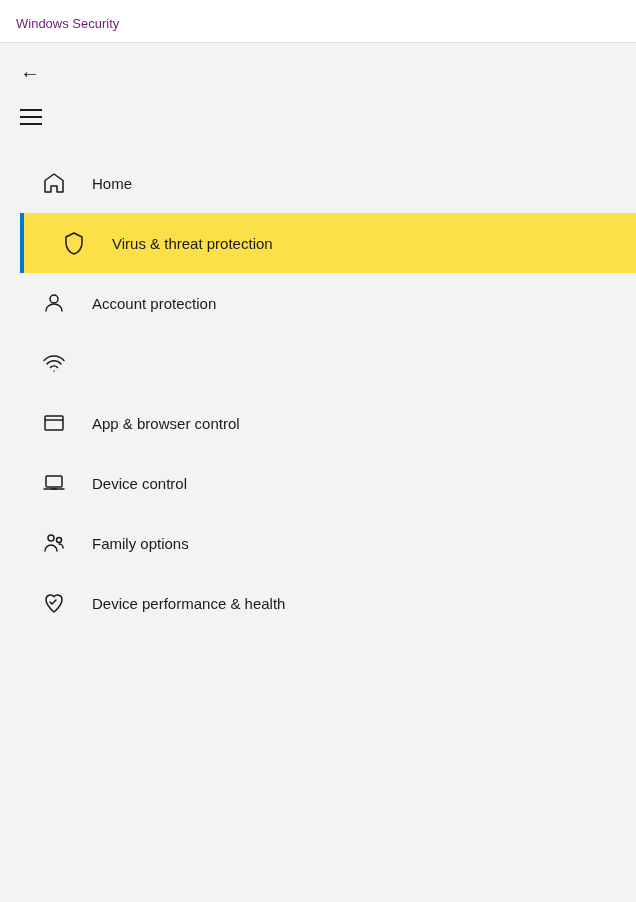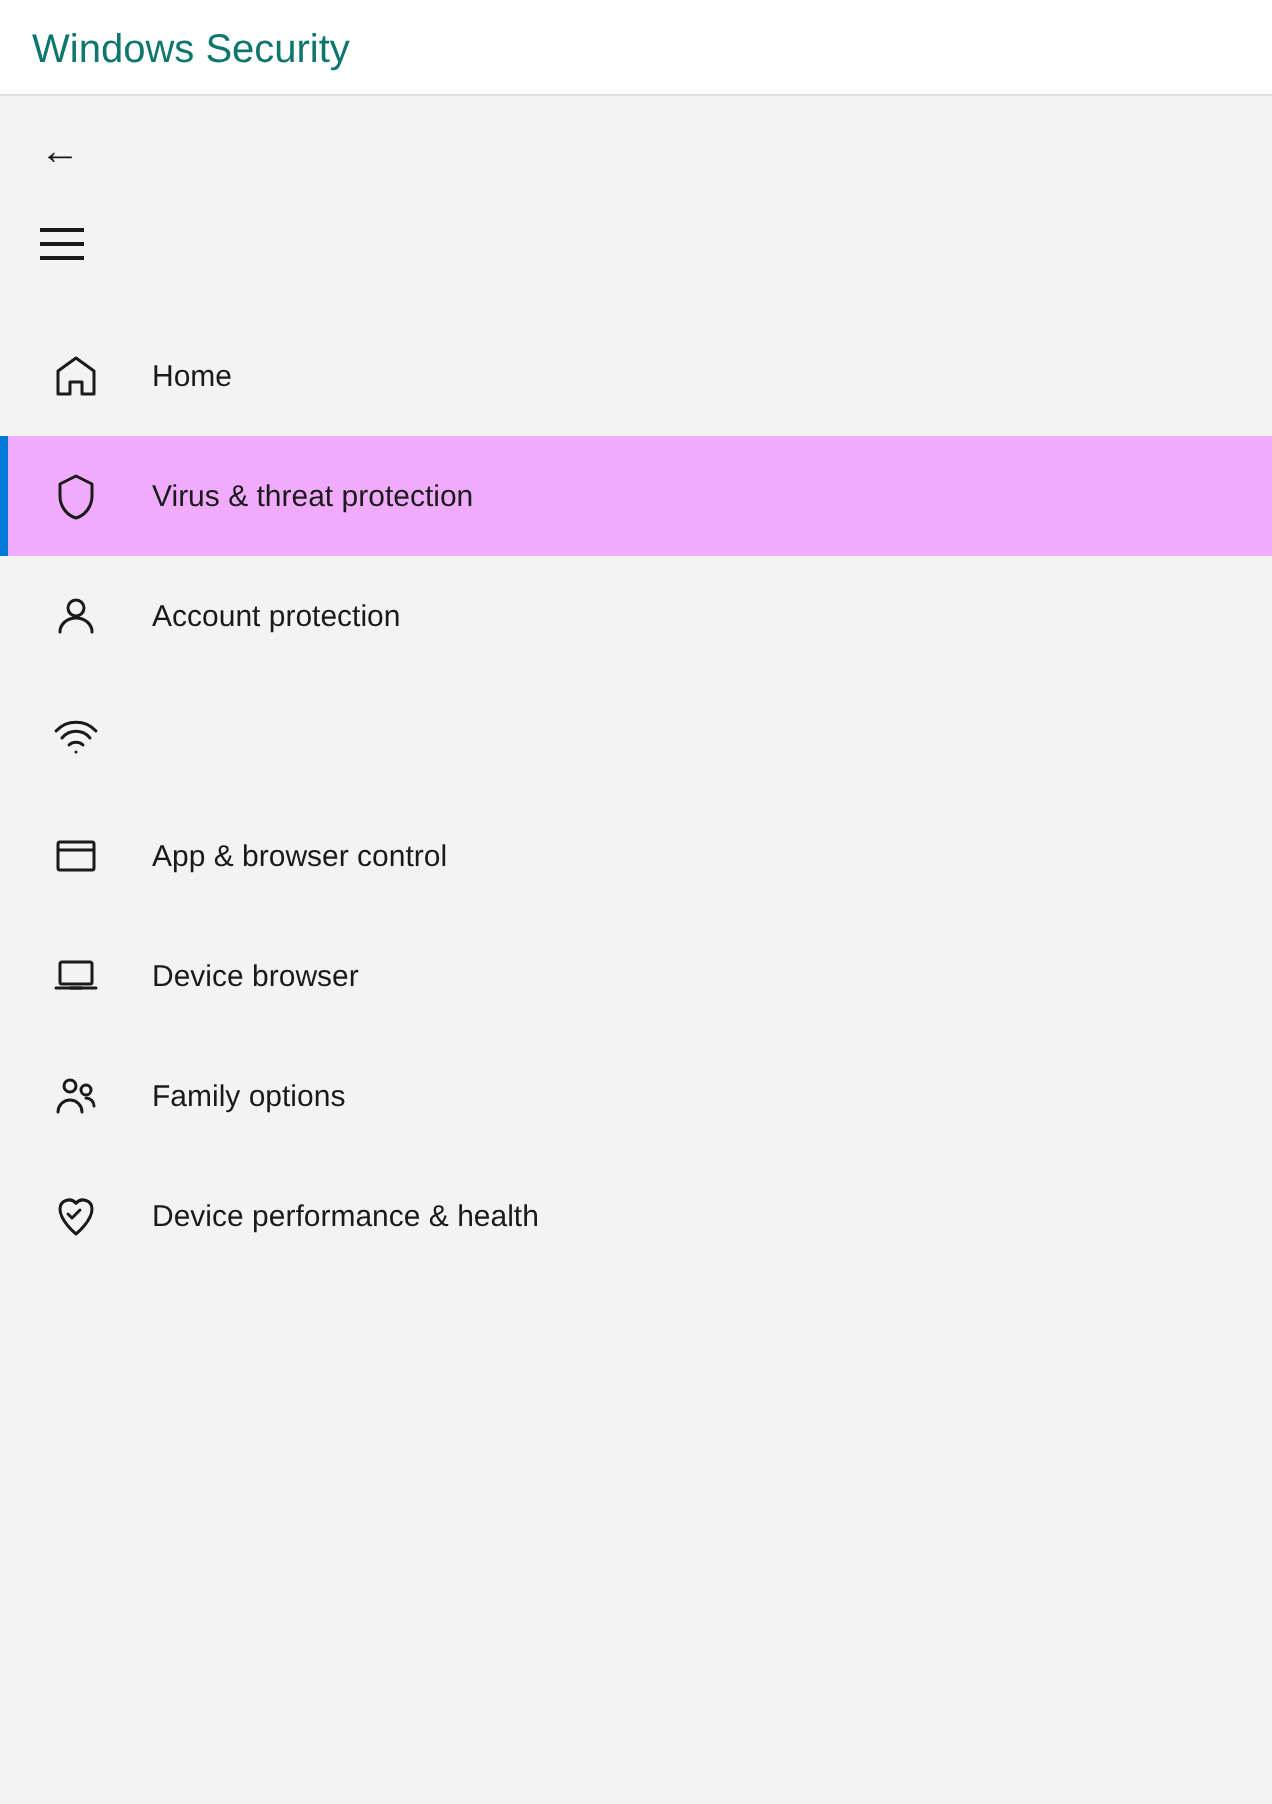--- a/index.html
+++ b/index.html
@@ -16,23 +16,23 @@
       overflow: hidden;
     }
 
     .title-bar {
       background: #ffffff;
       padding: 14px 16px 10px 16px;
       border-bottom: 1px solid #e0e0e0;
     }
 
     .title-bar-text {
-      font-size: 20px;
+      font-size: 13px;
       font-weight: 400;
-      color: #0f766e;
+      color: #701a75;
     }
 
     .nav-area {
       background: #f3f3f3;
       padding: 0;
     }
 
     .back-button {
       display: flex;
       align-items: center;
@@ -69,27 +69,28 @@
 
     .nav-list {
       list-style: none;
       margin-top: 8px;
     }
 
     .nav-item {
       position: relative;
       display: flex;
       align-items: center;
-      padding: 18px 20px;
+      padding: 18px 36px;
       cursor: pointer;
       transition: background 0.1s;
     }
 
     .nav-item.active {
-      background: #f0abfc;
+      background: #fde047;
+      margin-left: 20px;
     }
 
     .nav-item.active::before {
       content: '';
       position: absolute;
       left: 0;
       top: 0;
       bottom: 0;
       width: 4px;
       background: #0078d7;
@@ -179,21 +180,21 @@
         <span class="nav-label">App &amp; browser control</span>
       </li>
       <li class="nav-item">
         <div class="nav-icon">
           <svg viewBox="0 0 24 24">
             <rect x="4" y="5" width="16" height="11" rx="1"></rect>
             <path d="M2 18h20" stroke-linecap="round"></path>
             <line x1="9" y1="18" x2="15" y2="18"></line>
           </svg>
         </div>
-        <span class="nav-label">Device browser</span>
+        <span class="nav-label">Device control</span>
       </li>
       <li class="nav-item">
         <div class="nav-icon">
           <svg viewBox="0 0 24 24">
             <circle cx="9" cy="7" r="3"></circle>
             <circle cx="17" cy="9" r="2.5"></circle>
             <path d="M3 20c0-3.31 2.69-6 6-6s6 2.69 6 6" stroke-linecap="round"></path>
             <path d="M17 13c2.21 0 4 1.79 4 4" stroke-linecap="round"></path>
           </svg>
         </div>

